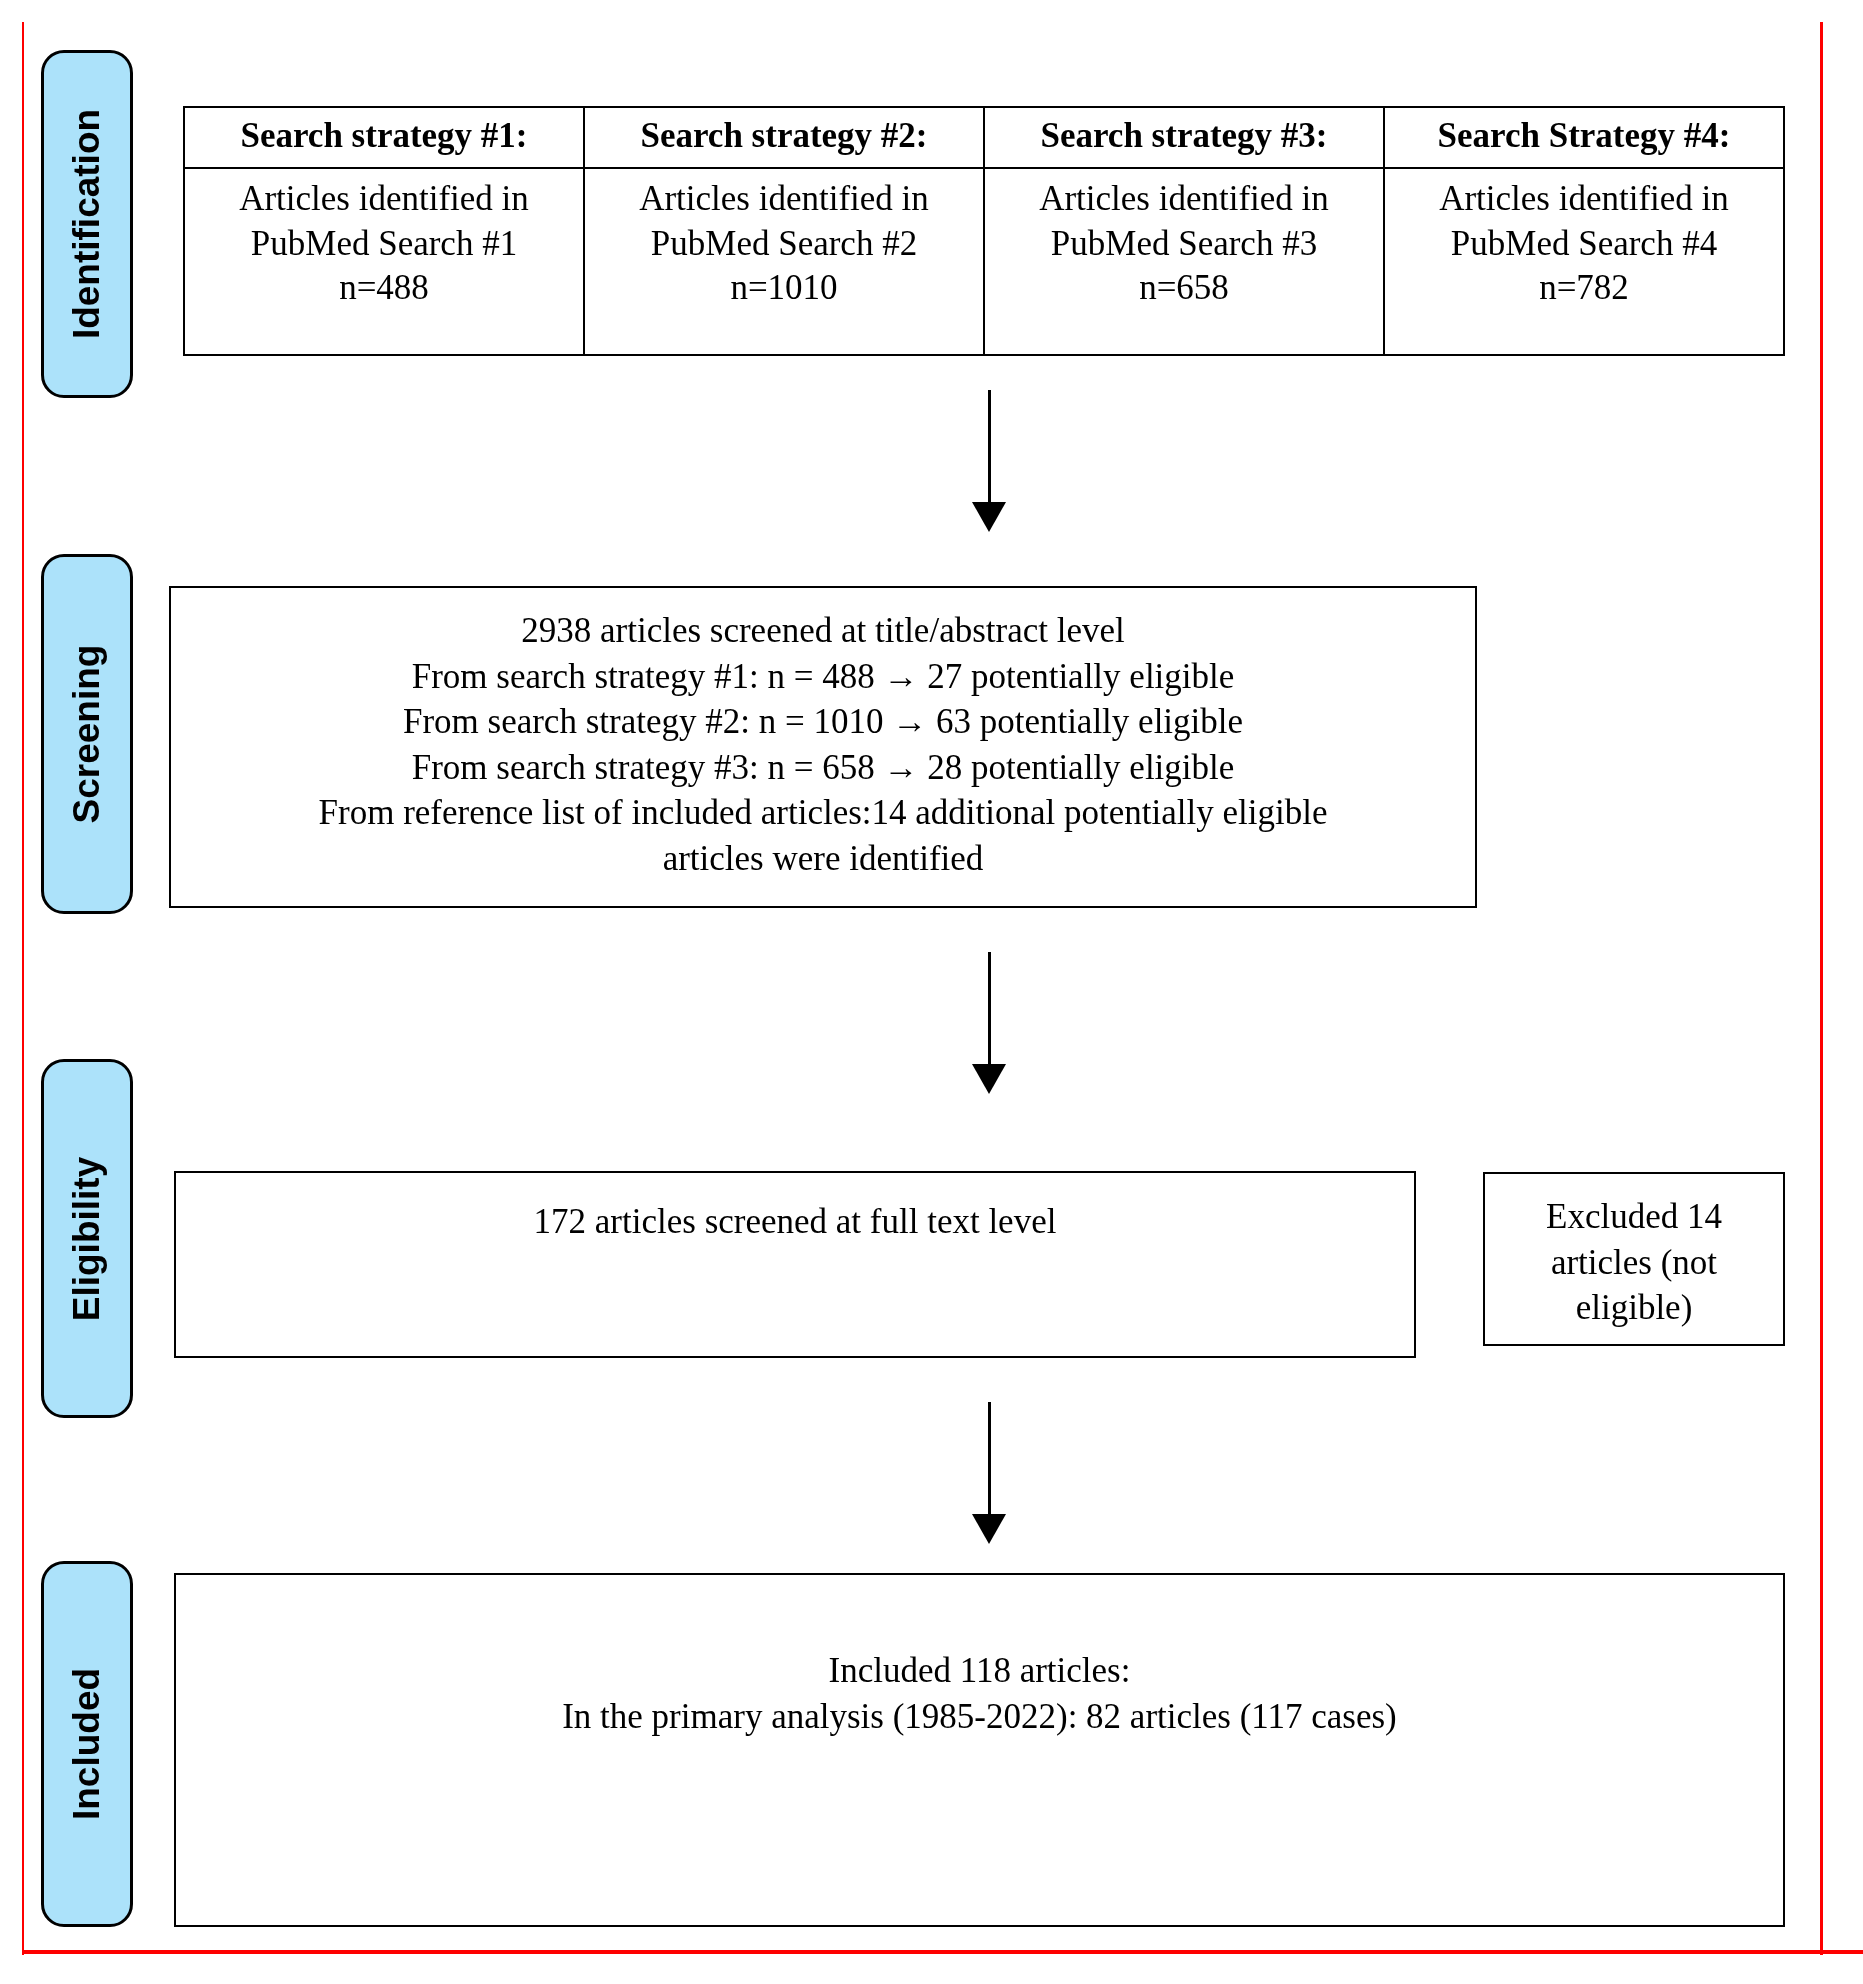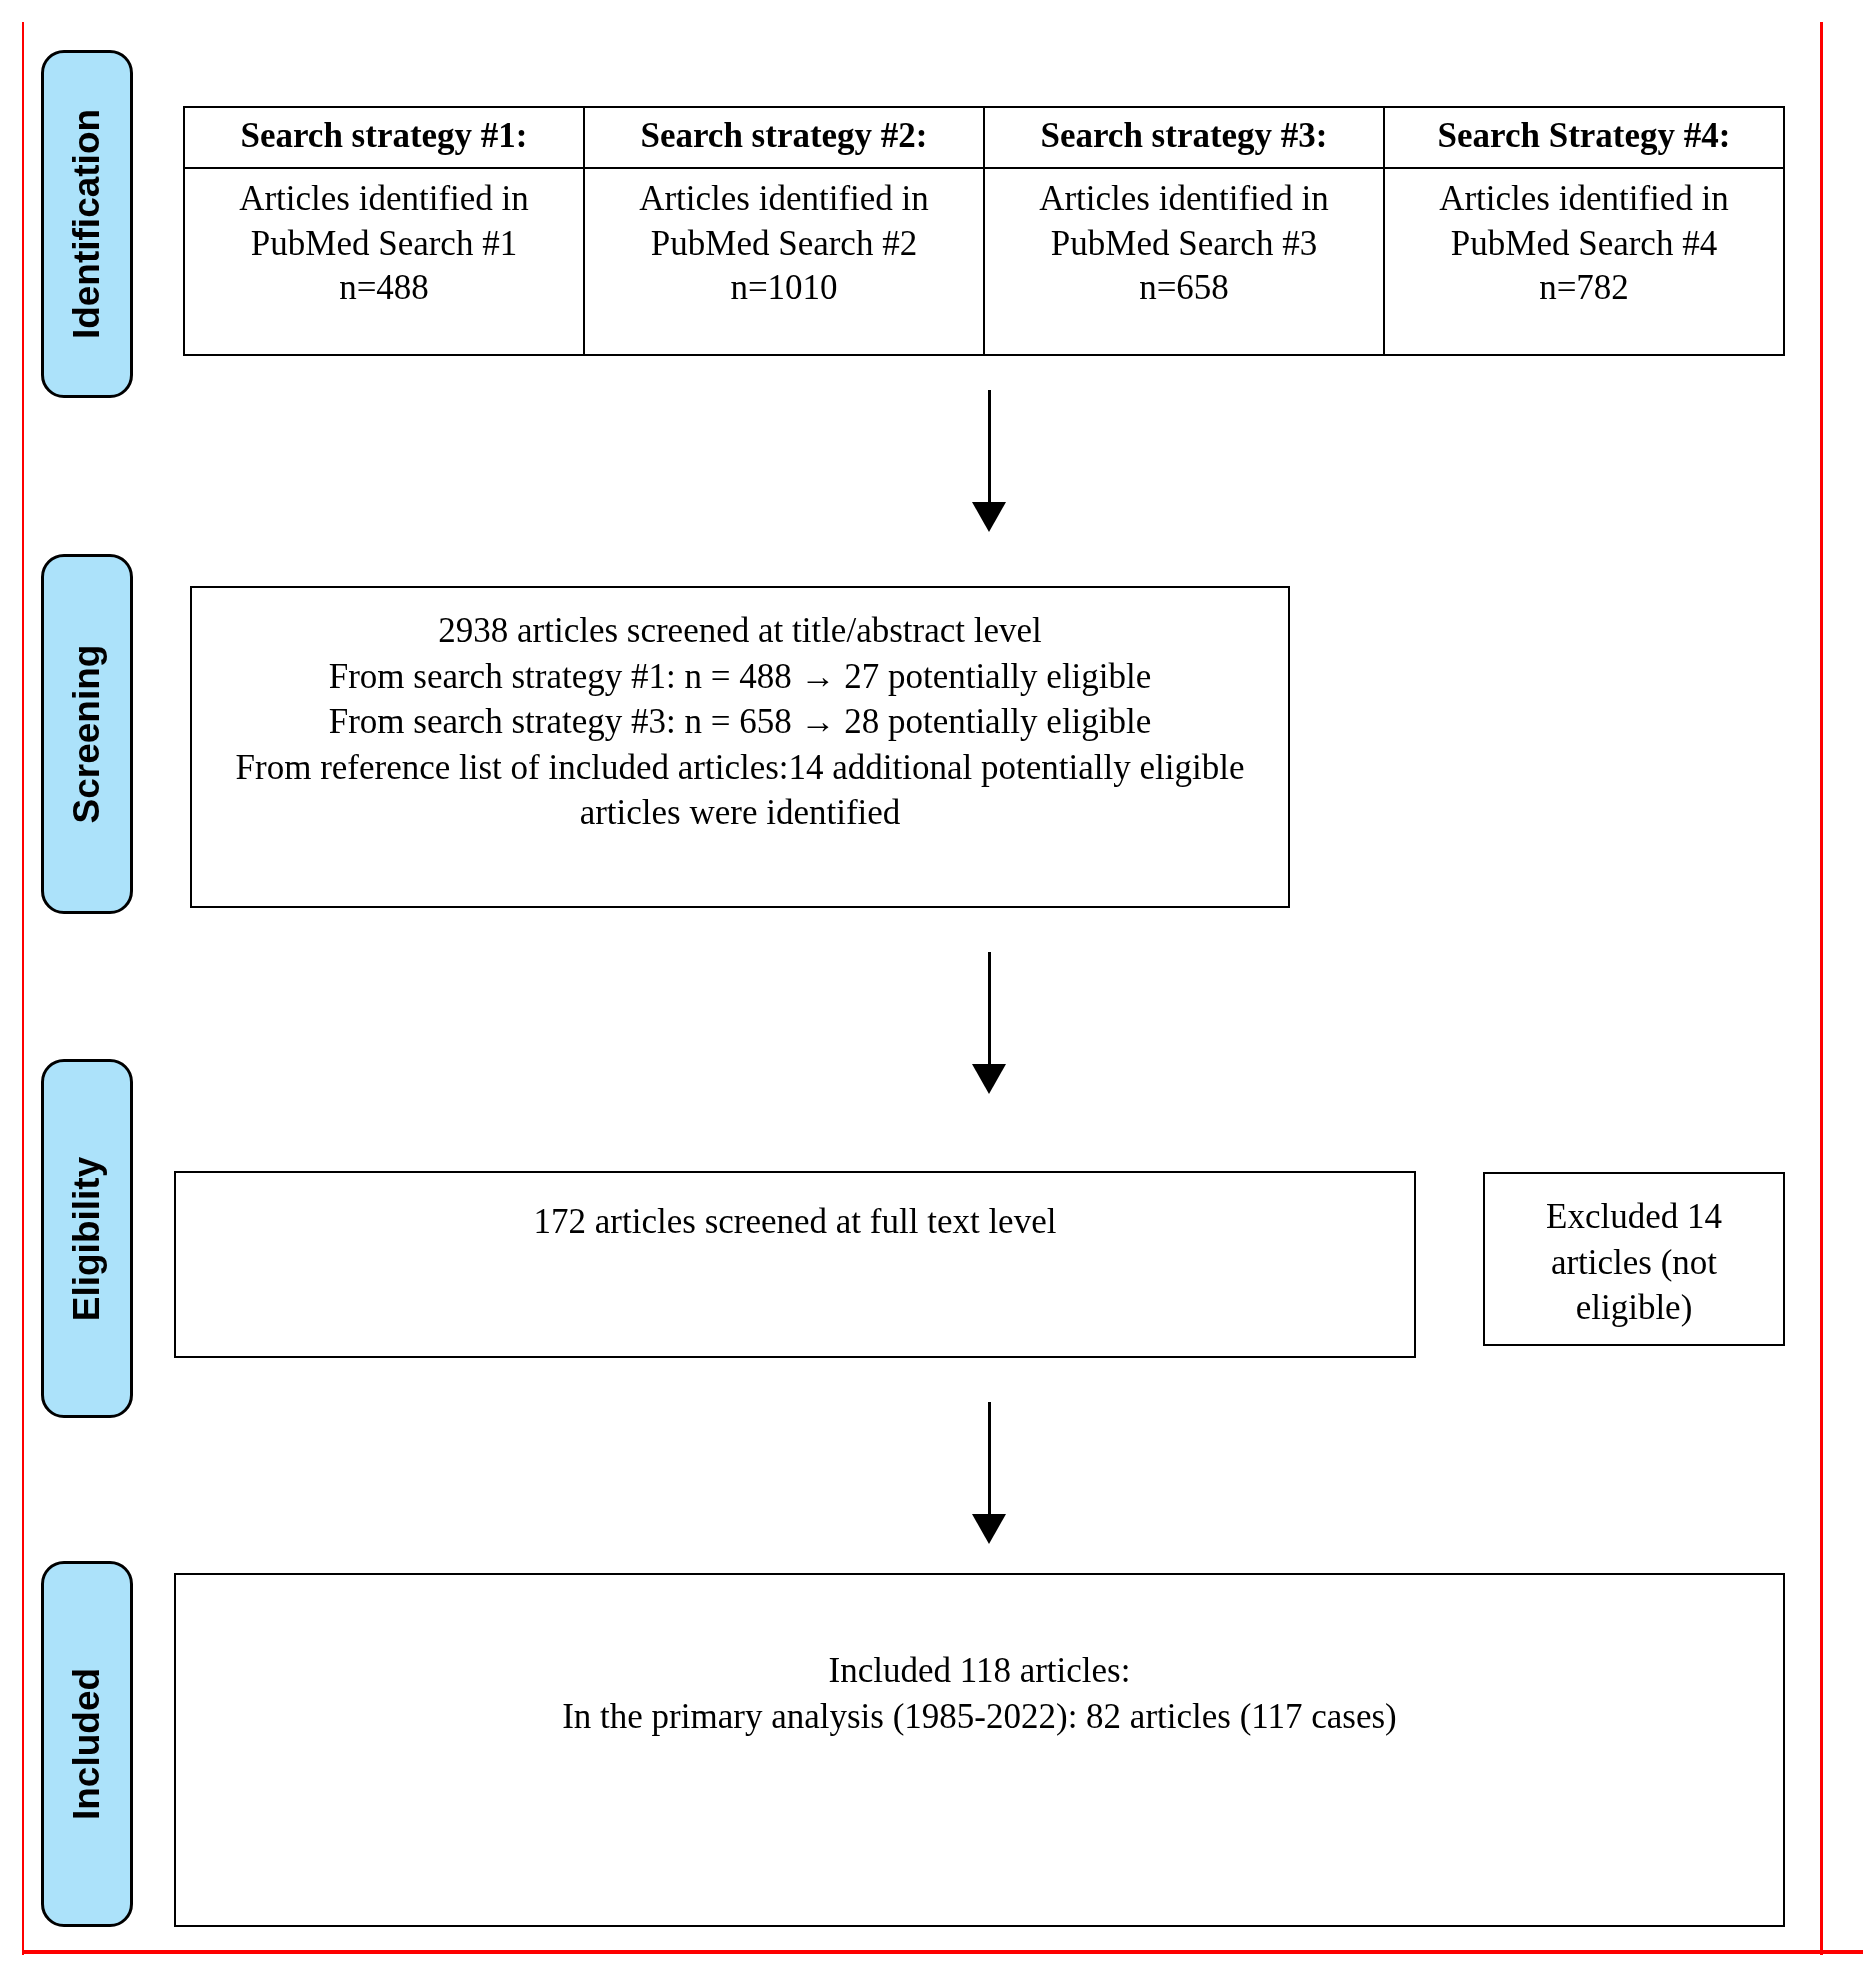--- a/index.html
+++ b/index.html
@@ -181,24 +181,25 @@
       </td>
     </tr>
   </tbody>
     </table>
 
   <div class="arrow" style="left:972px; top:390px; width:35px; height:142px;">
     <div class="shaft" style="height:113px;"></div>
     <div class="head"></div>
   </div>
 
-  <div class="box" style="left:190px; top:586px; width:1100px; height:322px;">
+  <div class="box" style="left:169px; top:586px; width:1308px; height:322px;">
     <div class="box-text inner-pad">
       <div>2938 articles screened at title/abstract level</div>
       <div>From search strategy #1: n = 488 → 27 potentially eligible</div>
+      <div>From search strategy #2: n = 1010 → 63 potentially eligible</div>
       <div>From search strategy #3: n = 658 → 28 potentially eligible</div>
       <div>From reference list of included articles:14 additional potentially eligible</div>
       <div>articles were identified</div>
     </div>
   </div>
 
 
   <div class="arrow" style="left:972px; top:952px; width:35px; height:142px;">
     <div class="shaft" style="height:113px;"></div>
     <div class="head"></div>

